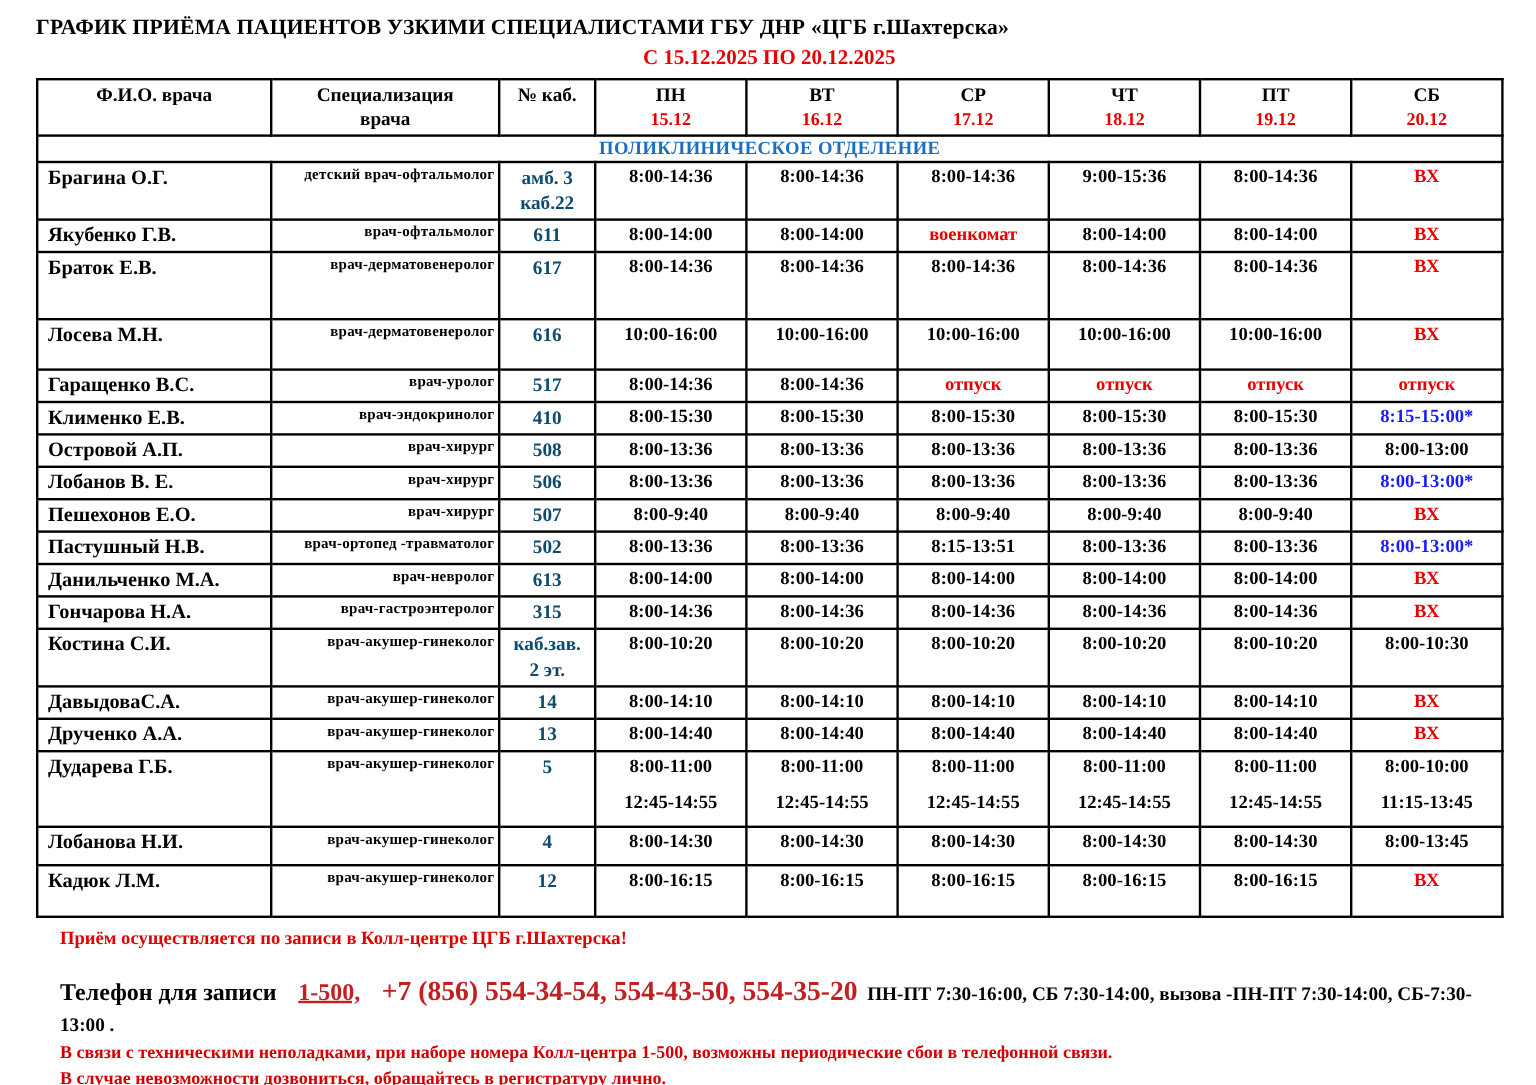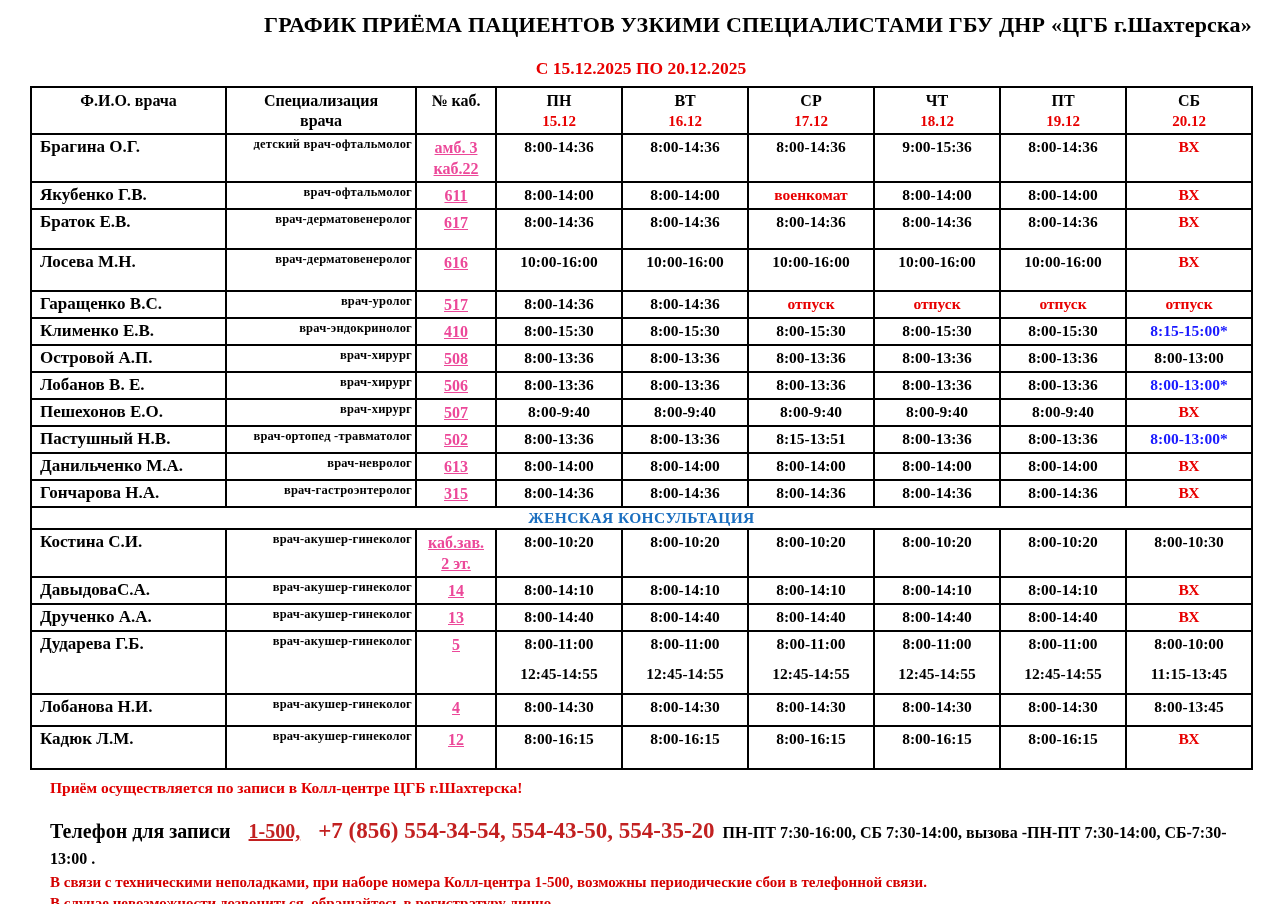--- a/index.html
+++ b/index.html
@@ -1,27 +1,27 @@
 <!DOCTYPE html>
 <html><head>
 <meta charset="utf-8">
 <style>
   html,body{margin:0;padding:0;background:#fff;}
   body{width:1280px;height:904px;font-family:"Liberation Serif",serif;font-weight:bold;color:#000;overflow:hidden;}
   .page{padding:8px 28px 0 30px;}
-  .title{font-size:22px;text-align:right;margin:4px 0 0;letter-spacing:.2px;}
-  .subtitle{font-size:17.5px;color:#e80000;text-align:center;margin:20px 0 7px;}
+  .title{font-size:18px;text-align:left;margin:4px 0 0;letter-spacing:.2px;}
+  .subtitle{font-size:17.5px;color:#e80000;text-align:center;margin:4px 0 7px;}
   table{border-collapse:collapse;table-layout:fixed;width:1221px;}
   th,td{border:2px solid #000;vertical-align:top;padding:2px 3px;overflow:hidden;}
   th{font-size:16px;padding-top:3px;line-height:20px;font-weight:bold;}
   th .date{color:#e80000;font-size:15px;}
   td.section{color:#1b6fc0;text-align:center;font-size:15.5px;padding:1px 0;letter-spacing:.4px;}
   td.name{font-size:17px;padding-left:8px;}
   td.spec{font-size:12.5px;padding-left:6px;letter-spacing:.2px;text-align:right;}
-  td.room{color:#ec4899;text-align:center;font-size:16px;line-height:21px;text-decoration:underline;}
+  td.room{color:#0c4a6e;text-align:center;font-size:16px;line-height:21px;}
   td.time{text-align:center;font-size:15.5px;line-height:19px;}
   td.time.red,.room{color:#e80000;}
   td.time.blue{color:#1a1aff;}
   .second-line{margin-top:11px;}
   .footer{margin:9px 0 0 20px;}
   .footer p{margin:0;}
   .f-red{color:#e00000;font-size:15.5px;margin-bottom:21px !important;}
   .f-phone{font-size:16px;line-height:26px;}
   .f-label{font-size:20px;}
   .f-short{color:#c22020;font-size:20px;text-decoration:underline;margin:0 14px;}
@@ -78,20 +78,23 @@
           </th>
           <th>
             <div>ПТ</div>
             <div class="date">19.12</div>
           </th>
           <th>
             <div>СБ</div>
             <div class="date">20.12</div>
           </th>
         </tr>
+        <tr>
+          <td colspan="9" class="section">ПОЛИКЛИНИЧЕСКОЕ ОТДЕЛЕНИЕ</td>
+        </tr>
         <tr style="height: 45px;">
           <td class="name">Брагина О.Г.</td>
           <td class="spec">детский врач-офтальмолог</td>
           <td class="room">
             <div>амб. 3</div>
             <div>каб.22</div>
           </td>
           <td class="time">
             <div>8:00-14:36</div>
           </td>
@@ -129,21 +132,21 @@
           <td class="time">
             <div>8:00-14:00</div>
           </td>
           <td class="time">
             <div>8:00-14:00</div>
           </td>
           <td class="time red">
             <div>ВХ</div>
           </td>
         </tr>
-        <tr style="height: 40px;">
+        <tr style="height: 56px;">
           <td class="name">Браток Е.В.</td>
           <td class="spec">врач-дерматовенеролог</td>
           <td class="room">
             <div>617</div>
           </td>
           <td class="time">
             <div>8:00-14:36</div>
           </td>
           <td class="time">
             <div>8:00-14:36</div>
@@ -378,23 +381,20 @@
           </td>
           <td class="time">
             <div>8:00-14:36</div>
           </td>
           <td class="time">
             <div>8:00-14:36</div>
           </td>
           <td class="time red">
             <div>ВХ</div>
           </td>
-        </tr>
-        <tr>
-          <td colspan="9" class="section">ЖЕНСКАЯ КОНСУЛЬТАЦИЯ</td>
         </tr>
         <tr style="height: 40px; margin-top: 44px;">
           <td class="name">Костина С.И.</td>
           <td class="spec">врач-акушер-гинеколог</td>
           <td class="room">
             <div>каб.зав.</div>
             <div>2 эт.</div>
           </td>
           <td class="time">
             <div>8:00-10:20</div>

